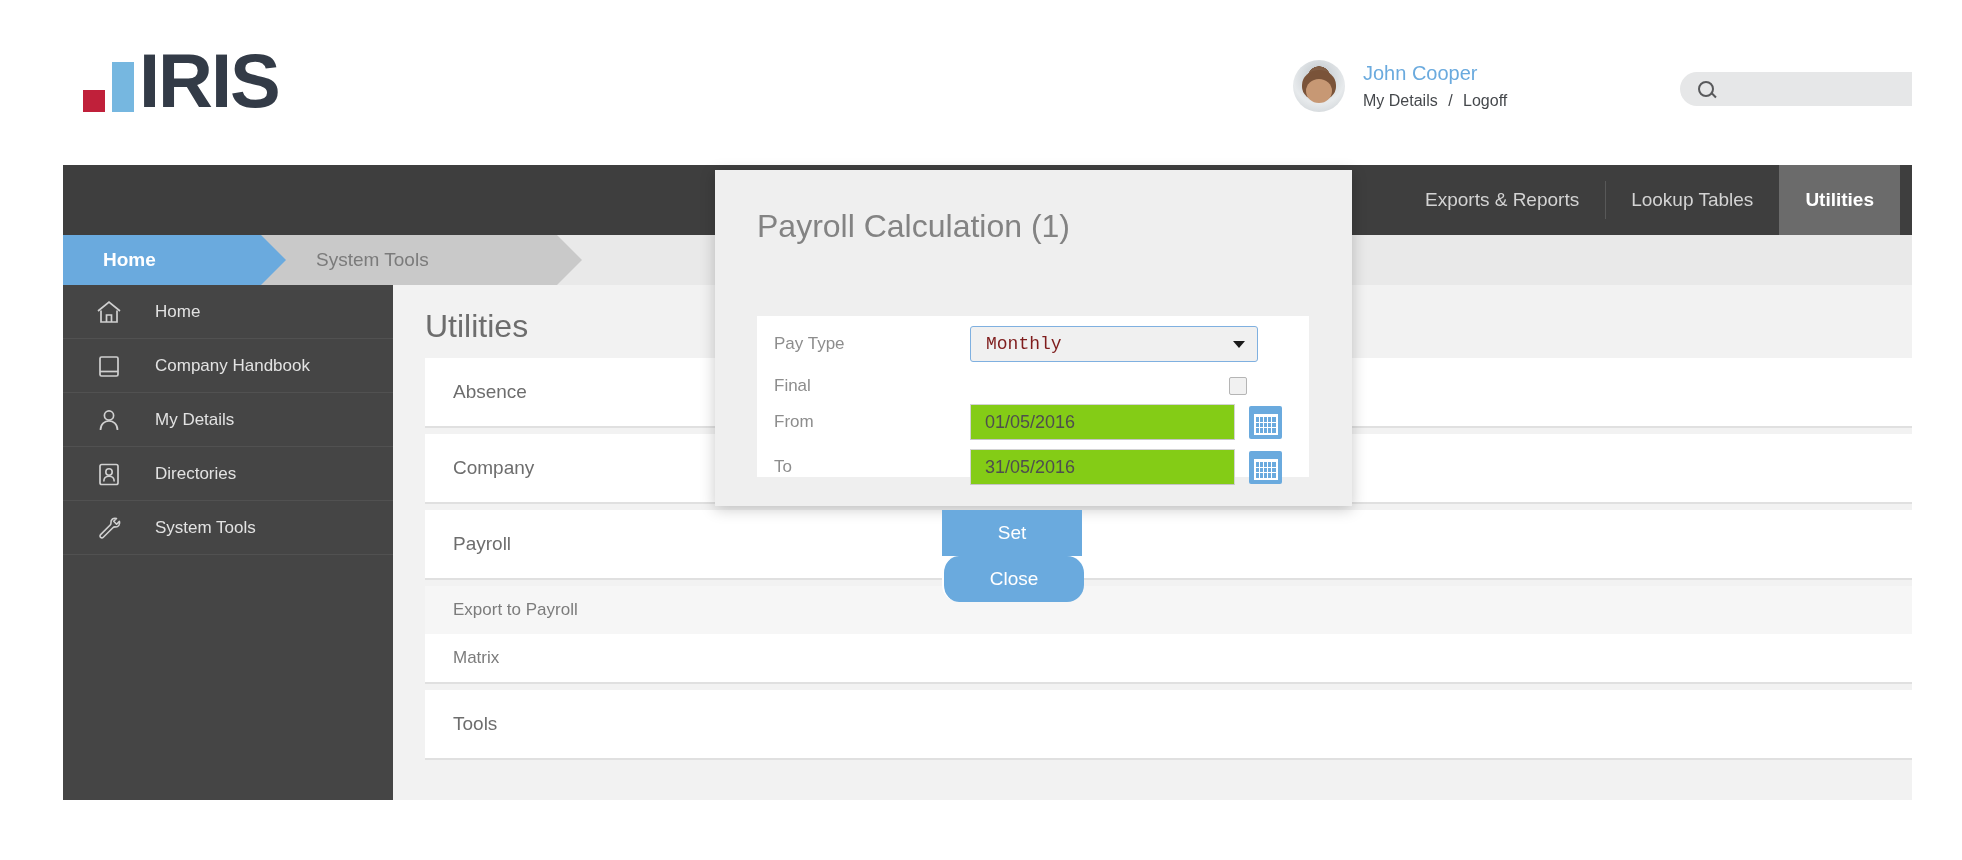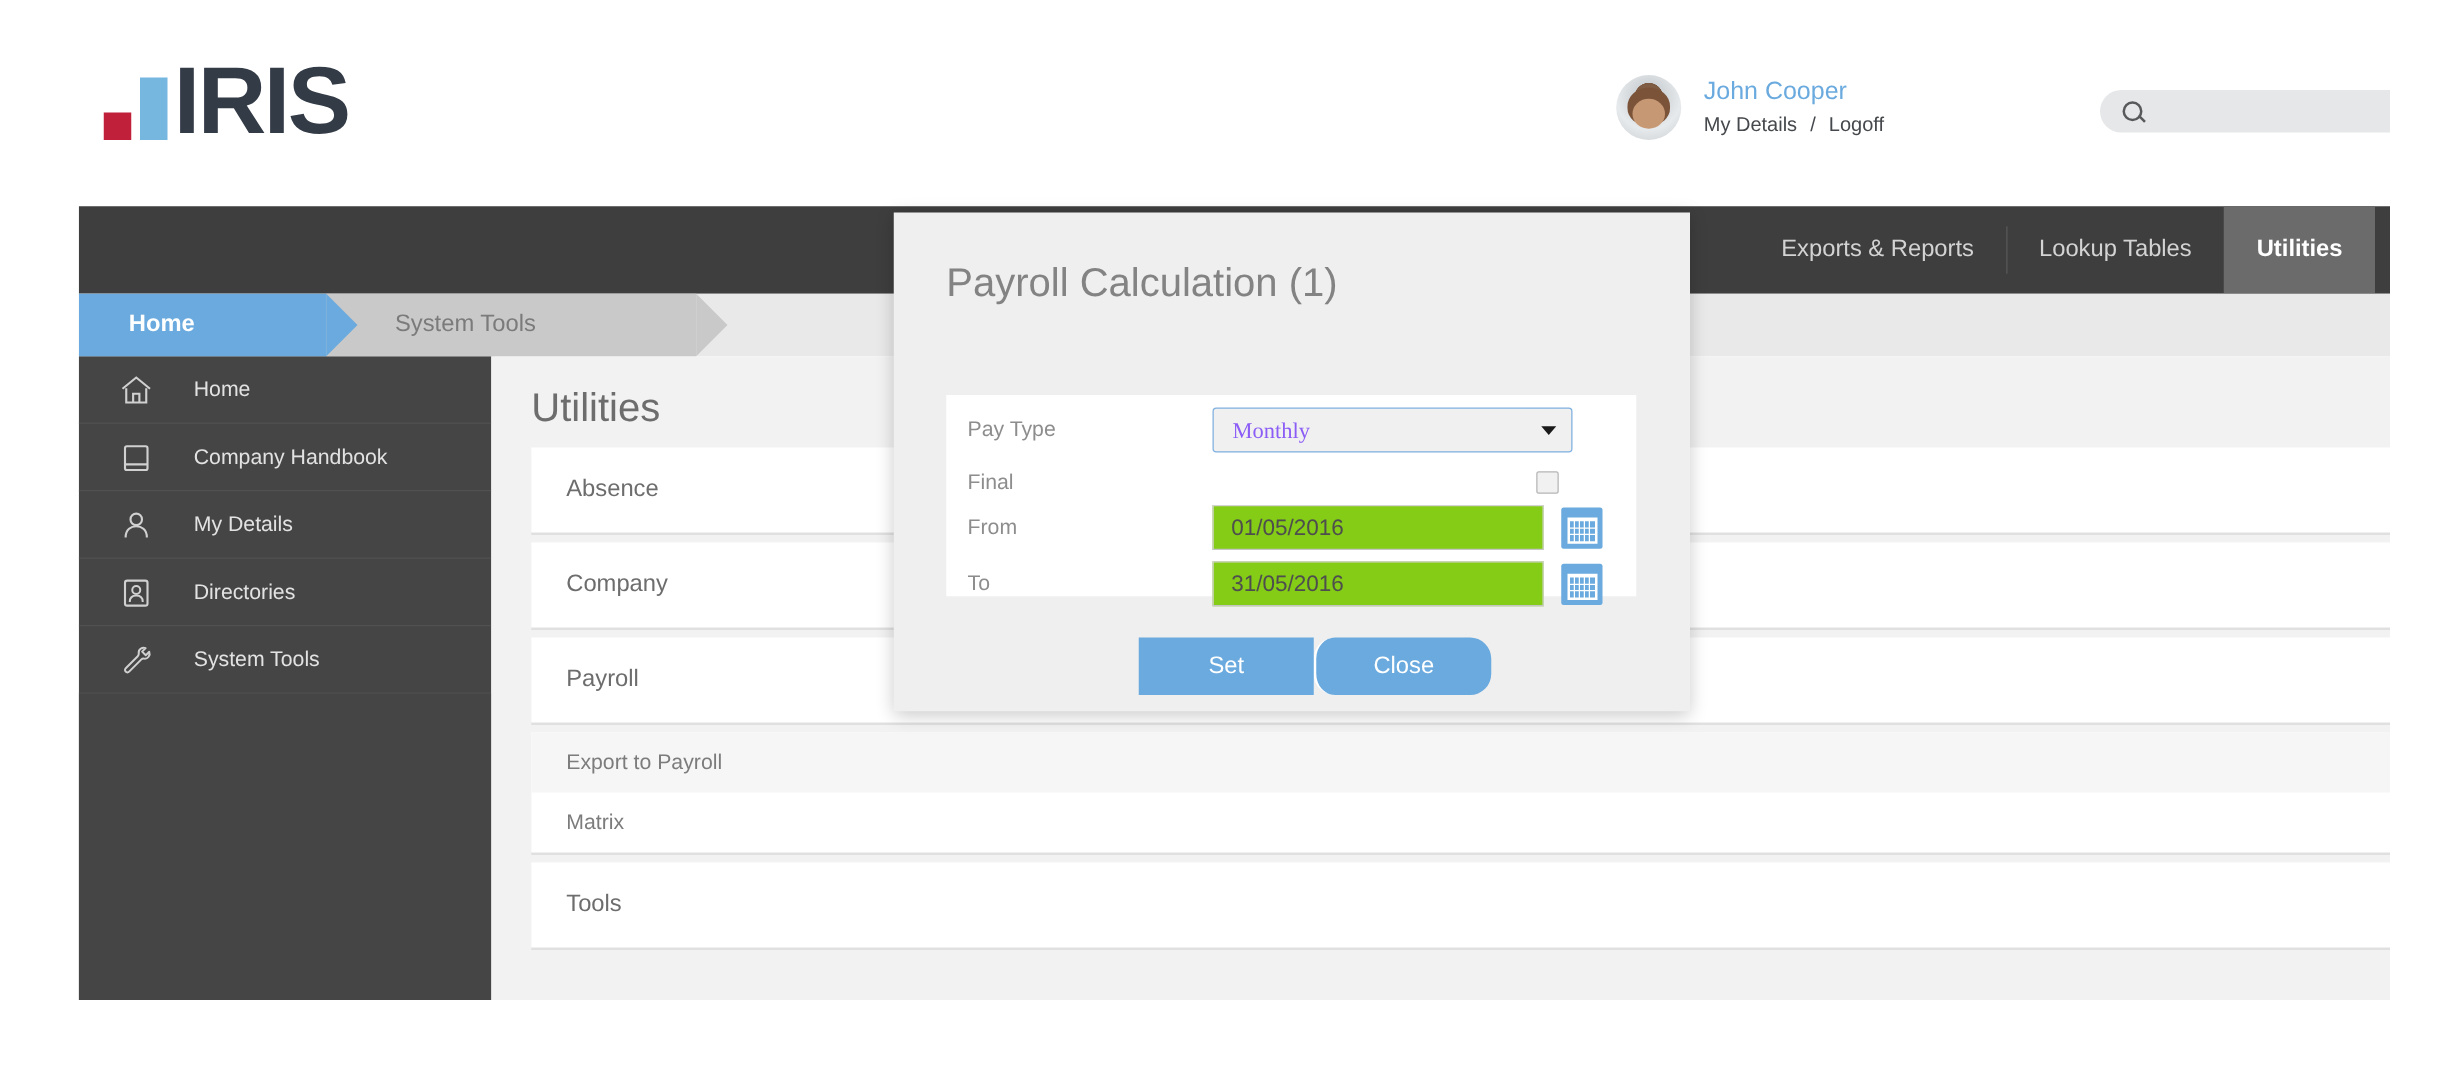--- a/index.html
+++ b/index.html
@@ -278,21 +278,21 @@
     font-size: 17px;
     color: #7c7c7c;
     font-family: "Liberation Sans", sans-serif;
   }
   .sub-row.highlight { background: #f6f6f6; }
 
   
   .modal {
     position: absolute;
     left: 652px; top: 170px;
-    width: 637px; height: 399px;
+    width: 637px; height: 336px;
     background: #efefef;
     box-shadow: 0 3px 14px rgba(0,0,0,0.22);
     z-index: 50;
   }
   .modal-title {
     position: absolute;
     left: 42px; top: 38px;
     font-size: 32px;
     color: #838383;
     font-family: "Liberation Sans", sans-serif;
@@ -326,22 +326,22 @@
     background: #f0f0f0;
     border: 1px solid #7fb0e0;
     border-radius: 3px;
     display: flex;
     align-items: center;
     box-sizing: border-box;
   }
   .select-value {
     margin-left: 15px;
     font-size: 18px;
-    color: #8b5cf6;
-    font-family: Liberation Serif, serif;
+    color: #7f1d1d;
+    font-family: Liberation Mono, monospace;
   }
   .select-caret {
     position: absolute;
     right: 12px; top: 14px;
     width: 0; height: 0;
     border-left: 6px solid transparent;
     border-right: 6px solid transparent;
     border-top: 7px solid #1a1a1a;
   }
   .checkbox-field {
@@ -388,22 +388,23 @@
     grid-template-columns: repeat(5, 1fr);
     grid-template-rows: repeat(3, 1fr);
     gap: 1px;
     padding: 3px 2px 2px 2px;
     box-sizing: border-box;
   }
   .cal-dot { background: #6aaade; }
 
   .modal-buttons {
     position: absolute;
-    left: 196px; top: 340px;
-    display: flex;
+    left: 227px; top: 340px;
+    display: flex;
+    flex-direction: column;
   }
   .mbtn {
     width: 140px; height: 46px;
     background: #6aaade;
     color: #ffffff;
     font-size: 19px;
     display: flex;
     align-items: center;
     justify-content: center;
     font-family: "Liberation Sans", sans-serif;

